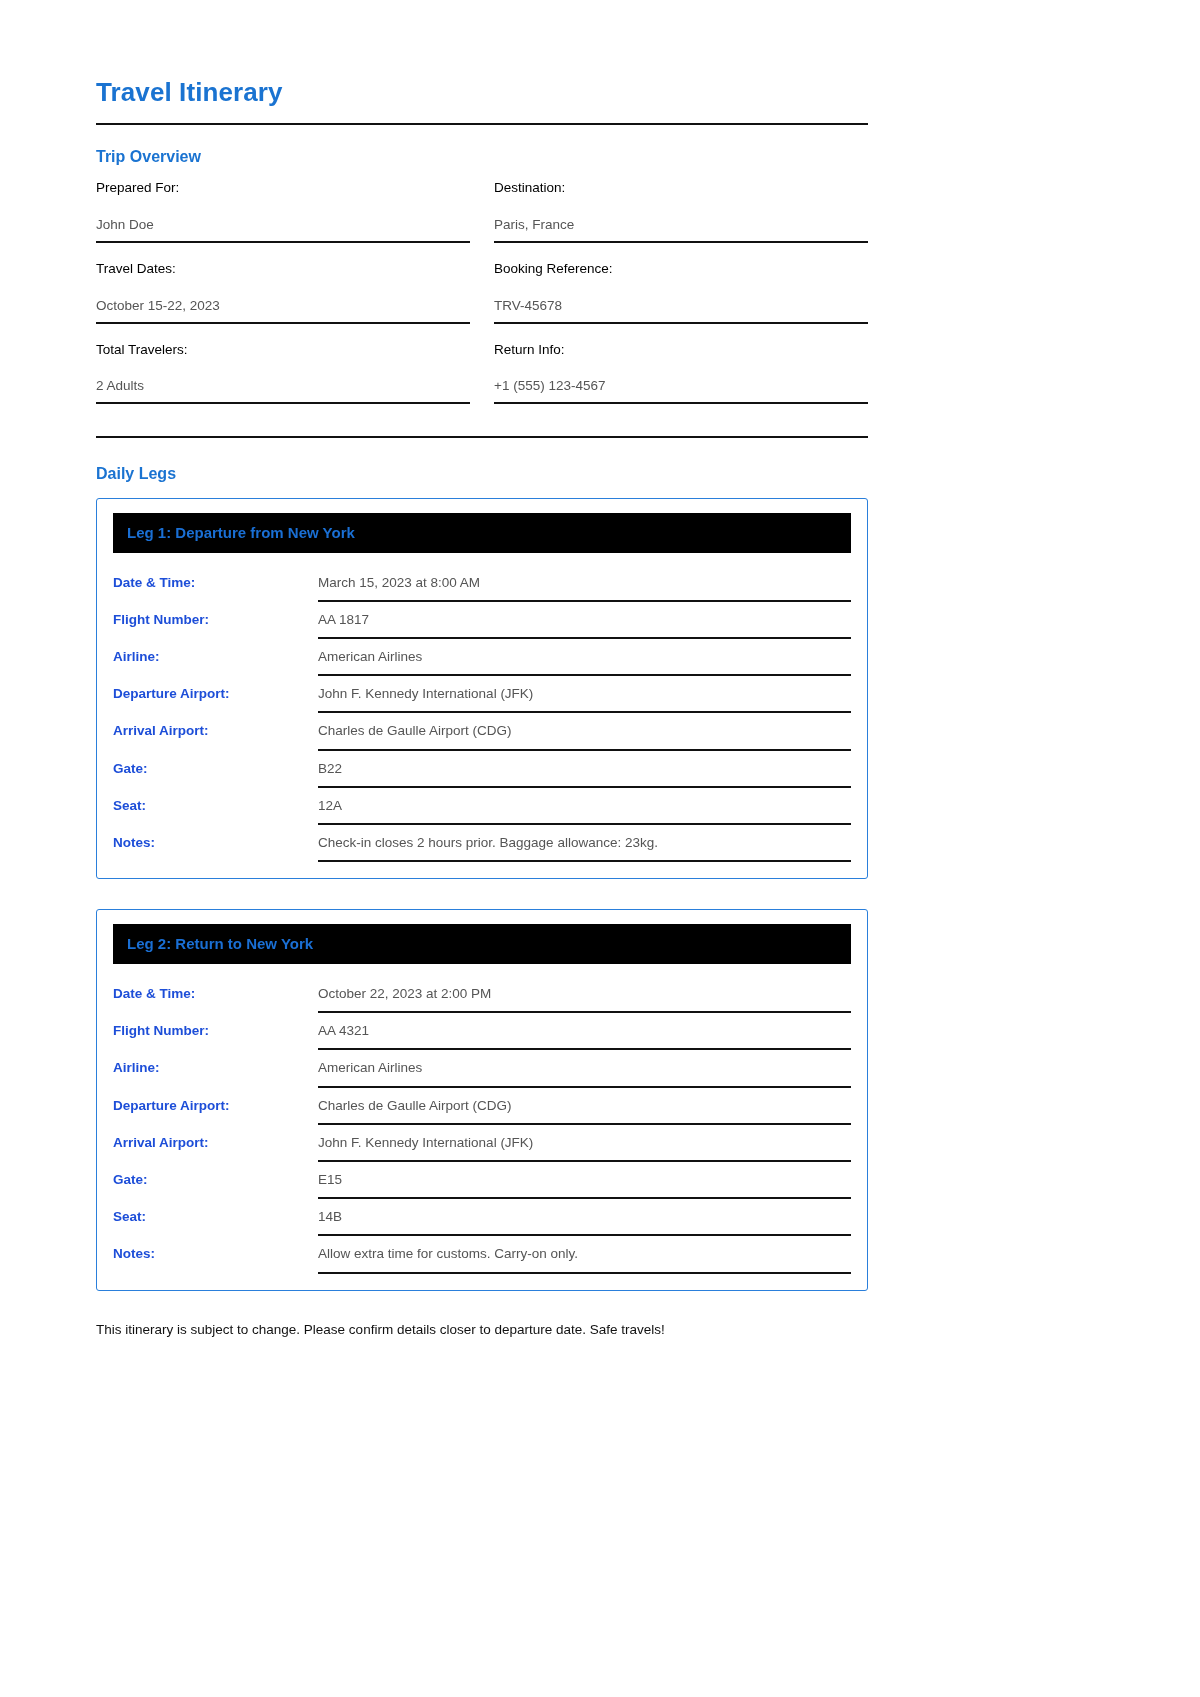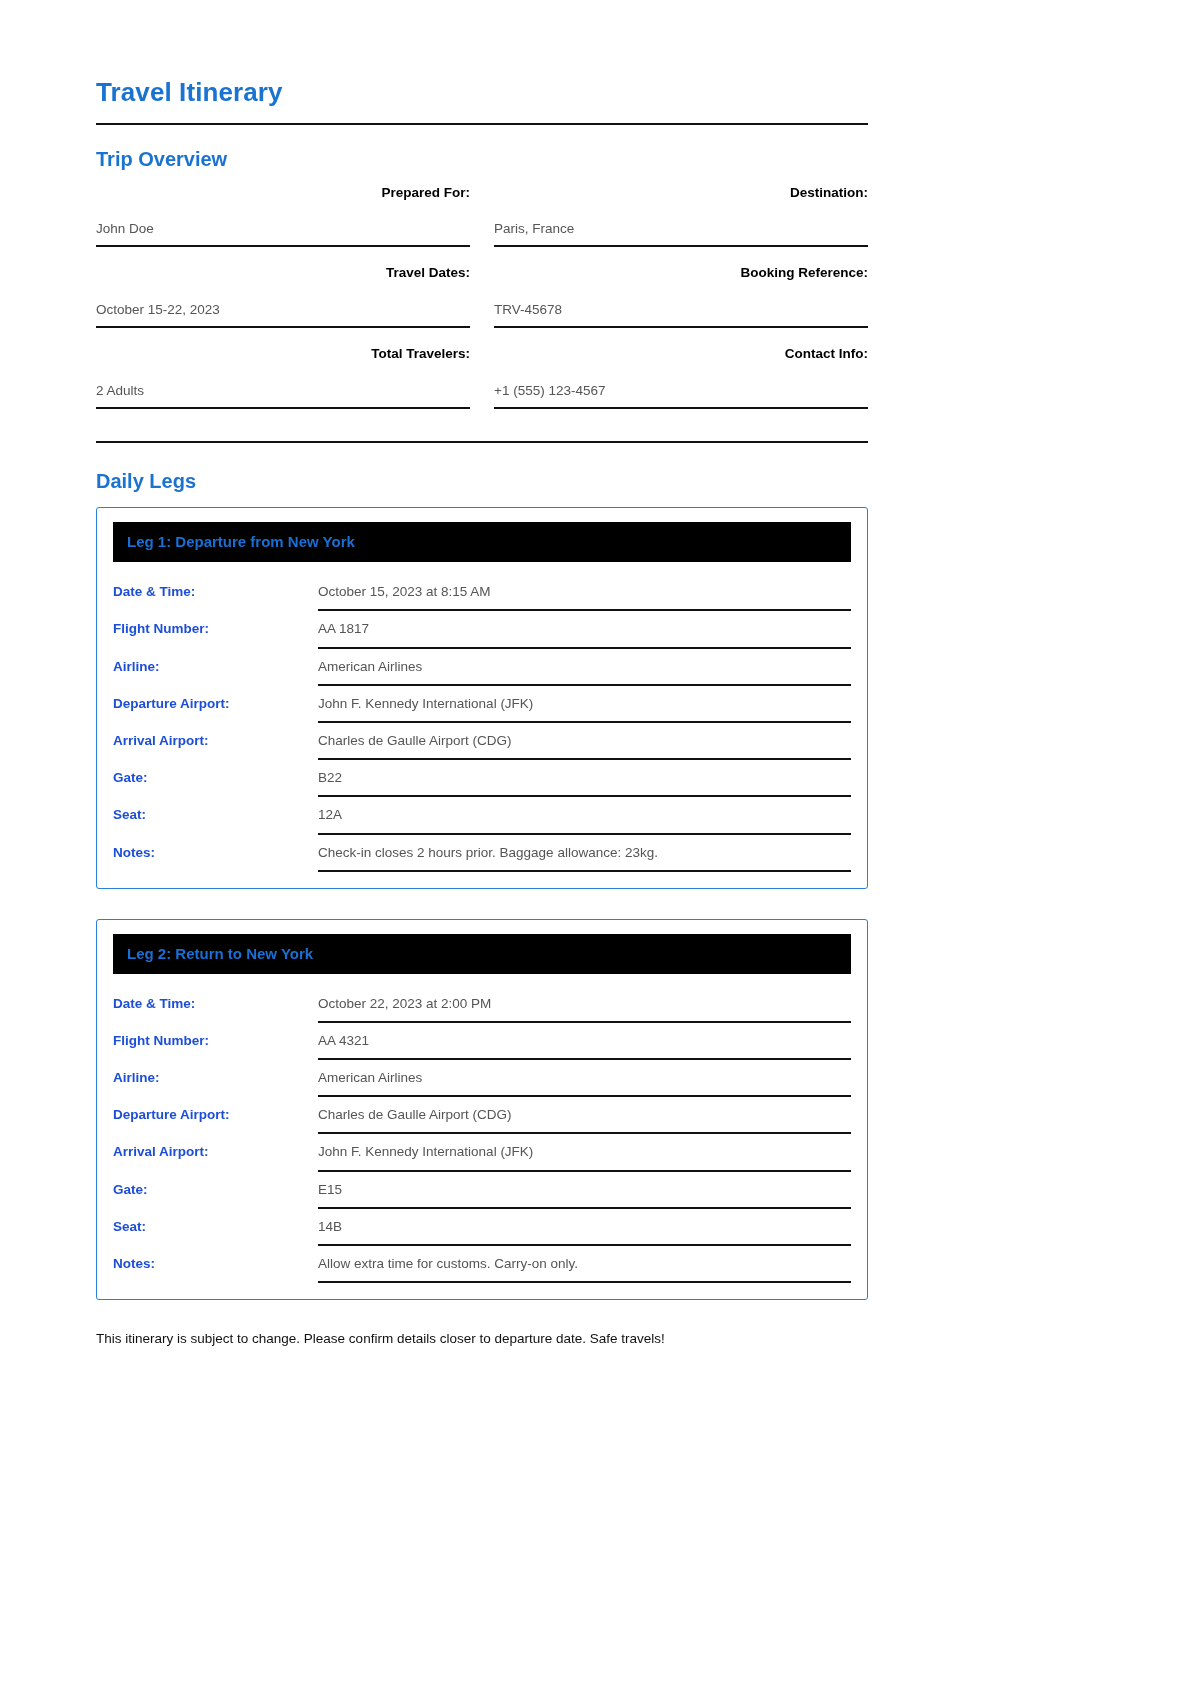--- a/index.html
+++ b/index.html
@@ -35,44 +35,43 @@
     margin: 0 0 22px 0;
     width: 100%;
   }
   .rule-section {
     border: 0;
     border-top: 2px solid #111111;
     margin: 14px 0 26px 0;
     width: 100%;
   }
   .section-title {
-    font-size: 20px;
+    font-size: 16px;
     font-weight: bold;
     color: #1a73d1;
     margin: 0 0 14px 0;
     line-height: 1.2;
   }
   
   .overview-grid {
     display: grid;
     grid-template-columns: 1fr 1fr;
     column-gap: 24px;
     row-gap: 0;
   }
   .ov-field {
     padding: 0 0 18px 0;
   }
   .ov-label {
     font-size: 13.5px;
-    font-weight: bold;
+    font-weight: normal;
     color: #000000;
     line-height: 1.25;
     margin-bottom: 20px;
     display: block;
-    text-align: right;
   }
   .ov-value {
     font-size: 13.5px;
     color: #555555;
     line-height: 1.25;
     padding-bottom: 7px;
     border-bottom: 2px solid #111111;
     display: block;
     min-height: 17px;
   }
@@ -154,37 +153,37 @@
     </div>
     <div class="ov-field">
       <span class="ov-label">Booking Reference:</span>
       <span class="ov-value">TRV-45678</span>
     </div>
     <div class="ov-field">
       <span class="ov-label">Total Travelers:</span>
       <span class="ov-value">2 Adults</span>
     </div>
     <div class="ov-field">
-      <span class="ov-label">Contact Info:</span>
+      <span class="ov-label">Return Info:</span>
       <span class="ov-value">+1 (555) 123-4567</span>
     </div>
   </div>
 
   <hr class="rule-section">
 
   <h2 class="section-title">Daily Legs</h2>
 
   <div class="leg-card">
     <div class="leg-header">
       <span class="leg-header-text">Leg 1: Departure from New York</span>
     </div>
     <div class="leg-rows">
       <div class="leg-row">
         <div class="leg-row-label">Date &amp; Time:</div>
-        <div class="leg-row-value">October 15, 2023 at 8:15 AM</div>
+        <div class="leg-row-value">March 15, 2023 at 8:00 AM</div>
       </div>
       <div class="leg-row">
         <div class="leg-row-label">Flight Number:</div>
         <div class="leg-row-value">AA 1817</div>
       </div>
       <div class="leg-row">
         <div class="leg-row-label">Airline:</div>
         <div class="leg-row-value">American Airlines</div>
       </div>
       <div class="leg-row">

